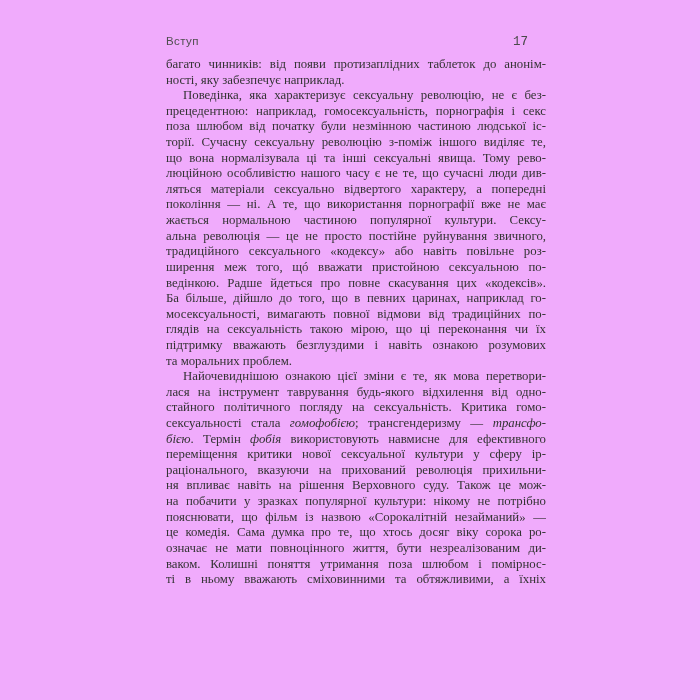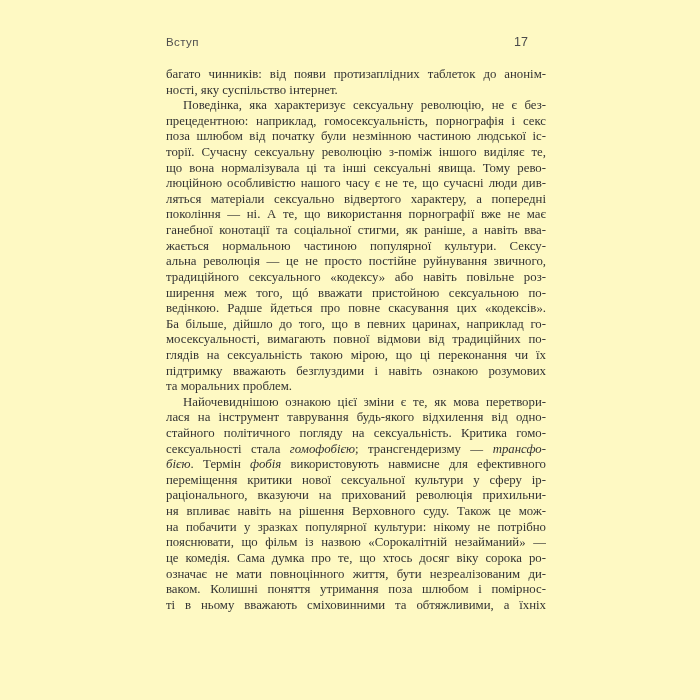--- a/index.html
+++ b/index.html
@@ -7,48 +7,48 @@
     padding: 0;
     width: 700px;
     height: 700px;
     overflow: hidden;
     background: #ffffff;
   }
   .page {
     position: relative;
     width: 700px;
     height: 700px;
-    background: #fef9c3;
+    background: #f0abfc;
     font-family: "Liberation Serif", serif;
   }
   .running-header {
     position: absolute;
     left: 166px;
     top: 35px;
     width: 380px;
     display: flex;
     justify-content: space-between;
     align-items: baseline;
   }
   .chapter-title {
     font-family: "Liberation Sans", sans-serif;
     font-size: 11.5px;
     letter-spacing: 0.4px;
     color: #4f4f4f;
   }
   .pagenum {
-    font-family: Liberation Sans, sans-serif;
+    font-family: Liberation Mono, monospace;
     font-size: 12.5px;
     color: #4a4a4a;
     margin-right: 18px;
   }
   .text-block {
     position: absolute;
     left: 166px;
-    top: 67px;
+    top: 57px;
     width: 380px;
     font-family: "Liberation Serif", serif;
     font-size: 12.8px;
     line-height: 15.62px;
     color: #333333;
   }
   .line {
     height: 15.62px;
     overflow: hidden;
     text-align: justify;
@@ -68,32 +68,31 @@
 <body>
 
 <div class="page">
   <div class="running-header">
     <span class="chapter-title">Вступ</span>
     <span class="pagenum">17</span>
   </div>
   <div class="text-block" id="text-block">
       <div>
         <div class="line">багато чинників: від появи протизаплідних таблеток до анонім-</div>
-        <div class="line flush">ності, яку суспільство інтернет.</div>
+        <div class="line flush">ності, яку забезпечує наприклад.</div>
       </div>
       <div>
         <div class="line indent">Поведінка, яка характеризує сексуальну революцію, не є без-</div>
         <div class="line">прецедентною: наприклад, гомосексуальність, порнографія і секс</div>
         <div class="line">поза шлюбом від початку були незмінною частиною людської іс-</div>
         <div class="line">торії. Сучасну сексуальну революцію з-поміж іншого виділяє те,</div>
         <div class="line">що вона нормалізувала ці та інші сексуальні явища. Тому рево-</div>
         <div class="line">люційною особливістю нашого часу є не те, що сучасні люди див-</div>
         <div class="line">ляться матеріали сексуально відвертого характеру, а попередні</div>
         <div class="line">покоління — ні. А те, що використання порнографії вже не має</div>
-        <div class="line">ганебної конотації та соціальної стигми, як раніше, а навіть вва-</div>
         <div class="line">жається нормальною частиною популярної культури. Сексу-</div>
         <div class="line">альна революція — це не просто постійне руйнування звичного,</div>
         <div class="line">традиційного сексуального «кодексу» або навіть повільне роз-</div>
         <div class="line">ширення меж того, щó вважати пристойною сексуальною по-</div>
         <div class="line">ведінкою. Радше йдеться про повне скасування цих «кодексів».</div>
         <div class="line">Ба більше, дійшло до того, що в певних царинах, наприклад го-</div>
         <div class="line">мосексуальності, вимагають повної відмови від традиційних по-</div>
         <div class="line">глядів на сексуальність такою мірою, що ці переконання чи їх</div>
         <div class="line">підтримку вважають безглуздими і навіть ознакою розумових</div>
         <div class="line flush">та моральних проблем.</div>

